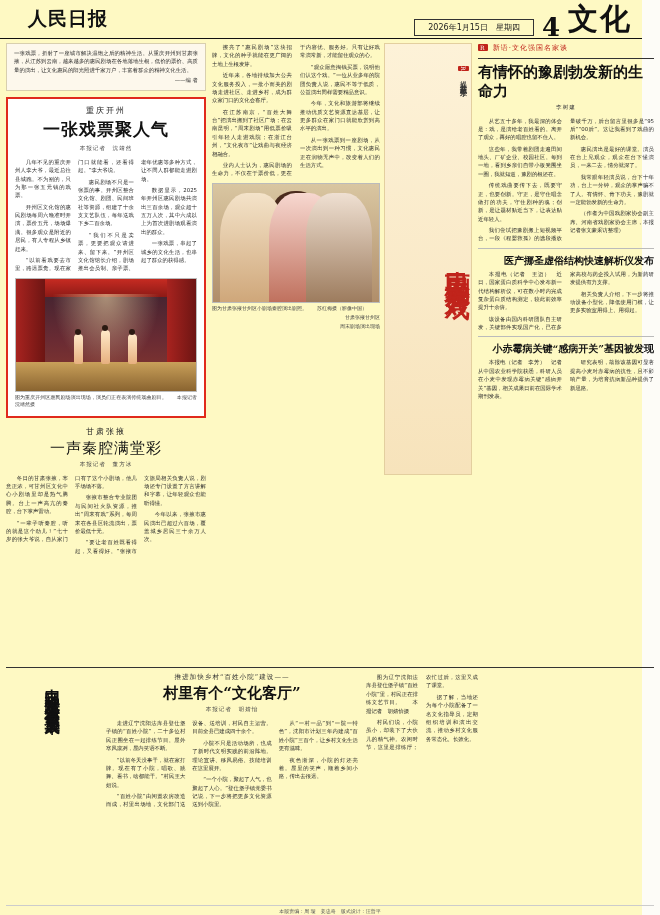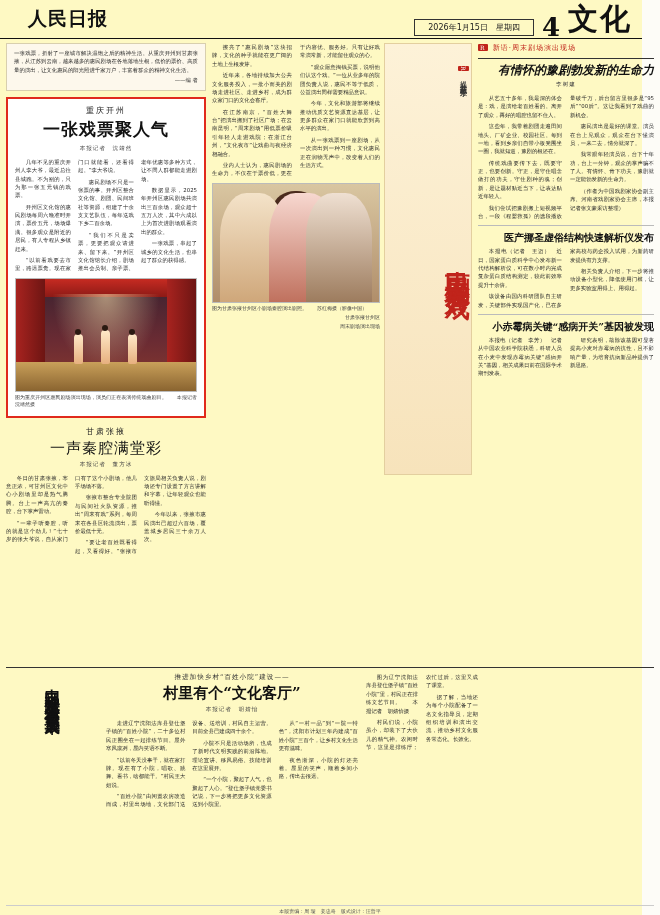--- a/index.html
+++ b/index.html
@@ -162,23 +162,22 @@
   }
 
   
   .rule-top{border-top:1px solid #333;margin:5px 0 4px;}
   .redhead{
     font-size:7px;color:#c0241b;letter-spacing:1px;margin-bottom:3px;
     font-family:"DejaVu Serif","Liberation Serif",serif;
   }
   .headline-3{
     font-family:"DejaVu Serif","Liberation Serif",serif;
-    font-size:12px;font-weight:bold;color:#111;line-height:1.25;margin:2px 0 3px;
-    text-align:right;
-    font-style:italic;
+    font-size:15px;font-weight:bold;color:#111;line-height:1.25;margin:2px 0 3px;
+    text-align:left;
   }
   .headline-4{
     font-family:"DejaVu Serif","Liberation Serif",serif;
     font-size:10px;font-weight:bold;color:#111;line-height:1.3;margin:3px 0 3px;
     text-align:right;
   }
 
   
   .bottom{position:absolute;left:6px;top:628px;width:648px;border-top:1px solid #333;padding-top:18px;}
   .b-left{position:absolute;left:0;top:5px;width:92px;}
@@ -299,21 +298,21 @@
         </div>
         <div class="caption">图为甘肃张掖甘州区小剧场秦腔演出剧照。　　苏红梅摄（影像中国）</div>
         <div class="caption" style="text-align:right">甘肃张掖甘州区</div>
         <div class="caption" style="text-align:right">周末剧场演出现场</div>
       </div>
     </div>
 
     <div class="right-zone">
       <div class="redhead">
         <span class="rbadge">R</span>
-        <span>新语·周末剧场演出现场</span>
+        <span>新语·文化强国名家谈</span>
       </div>
       <div class="rule-top"></div>
 
       <div class="headline-3">有情怀的豫剧勃发新的生命力</div>
       <div class="byline">李树建</div>
       <div class="col-text two-col">
         <p>从艺五十多年，我最深的体会是：戏，是演给老百姓看的。离开了观众，再好的唱腔也留不住人。</p>
         <p>这些年，我带着剧团走遍田间地头、厂矿企业、校园社区。每到一地，看到乡亲们自带小板凳围坐一圈，我就知道，豫剧的根还在。</p>
         <p>传统戏曲要传下去，既要守正，也要创新。守正，是守住唱念做打的功夫，守住剧种的魂；创新，是让题材贴近当下，让表达贴近年轻人。</p>
         <p>我们尝试把豫剧搬上短视频平台，一段《程婴救孤》的选段播放量破千万，后台留言里很多是“95后”“00后”。这让我看到了戏曲的新机会。</p>

